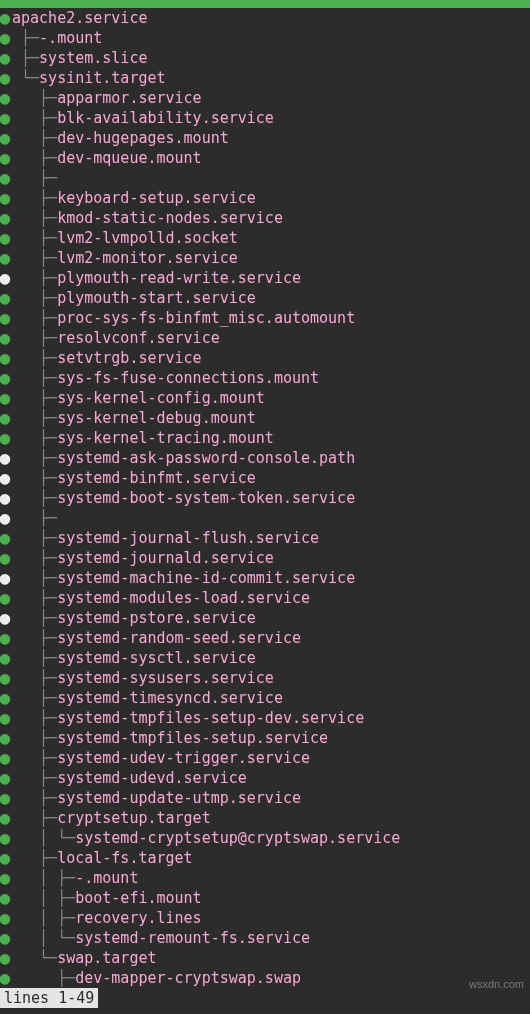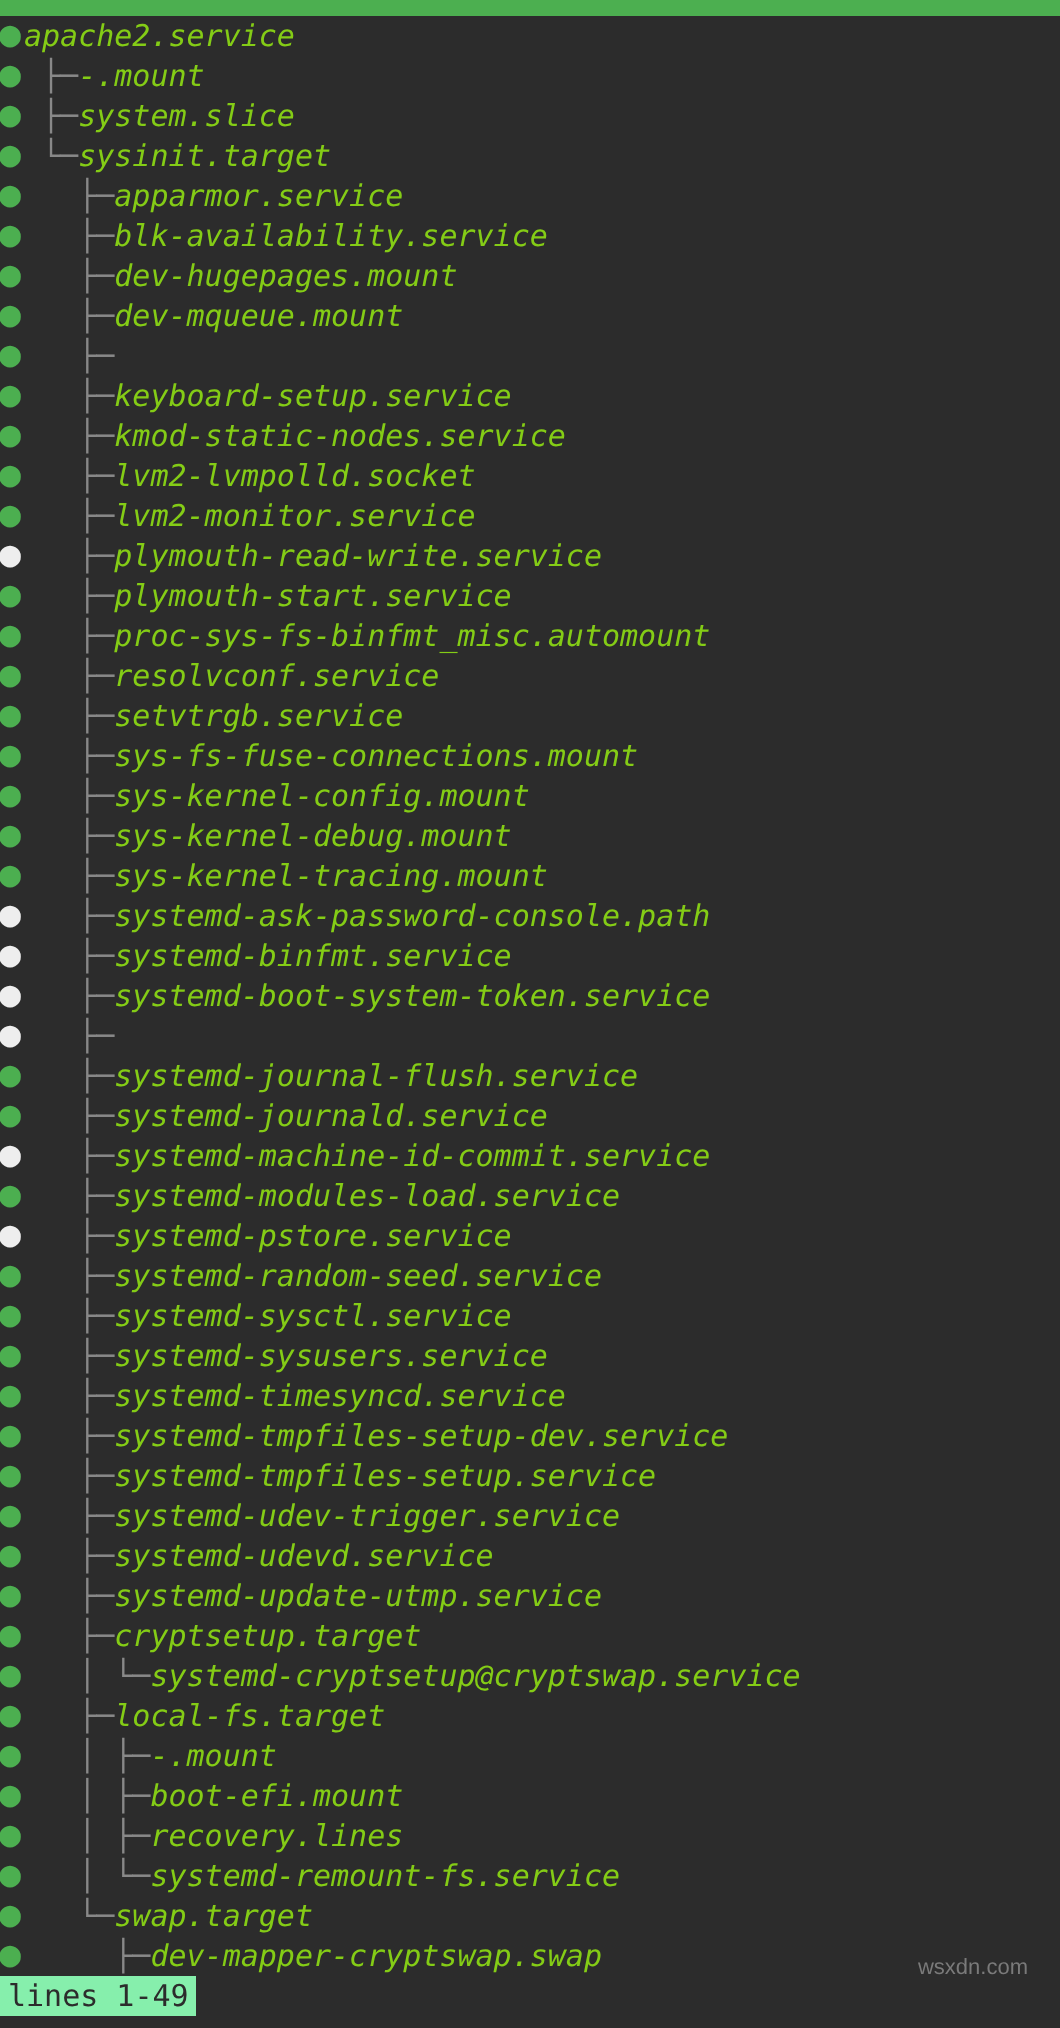--- a/index.html
+++ b/index.html
@@ -31,33 +31,33 @@
     display: inline-block;
     width: 14px;
     text-align: center;
     font-size: 18px;
     line-height: 20px;
     vertical-align: middle;
     margin-left: -2px;
   }
   .green { color: #4caf50; }
   .white { color: #eeeeee; }
-  .grey  { color: #84cc16; font-style: italic; }
+  .grey  { color: #f9a8d4; }
   .tree  { color: #888; }
   .status-line {
-    background: #86efac;
+    background: #e5e5e5;
     color: #2c2c2c;
     display: inline-block;
     padding: 0 4px;
     height: 20px;
     line-height: 20px;
   }
   .watermark {
     position: absolute;
-    right: 16px;
+    right: 6px;
     bottom: 20px;
     font-size: 11px;
     color: #7a7a7a;
     font-family: sans-serif;
   }
 </style>
 </head>
 <body>
 
 <div class="topbar"></div>

